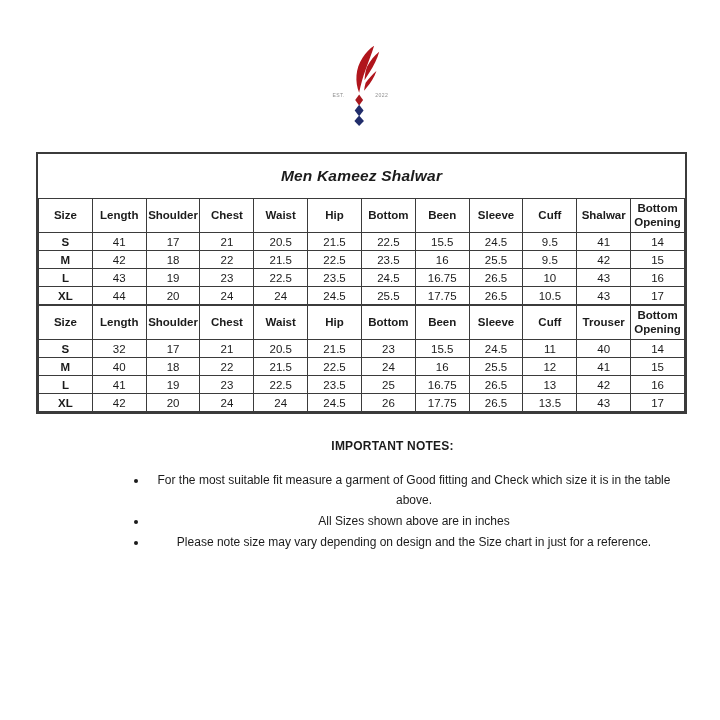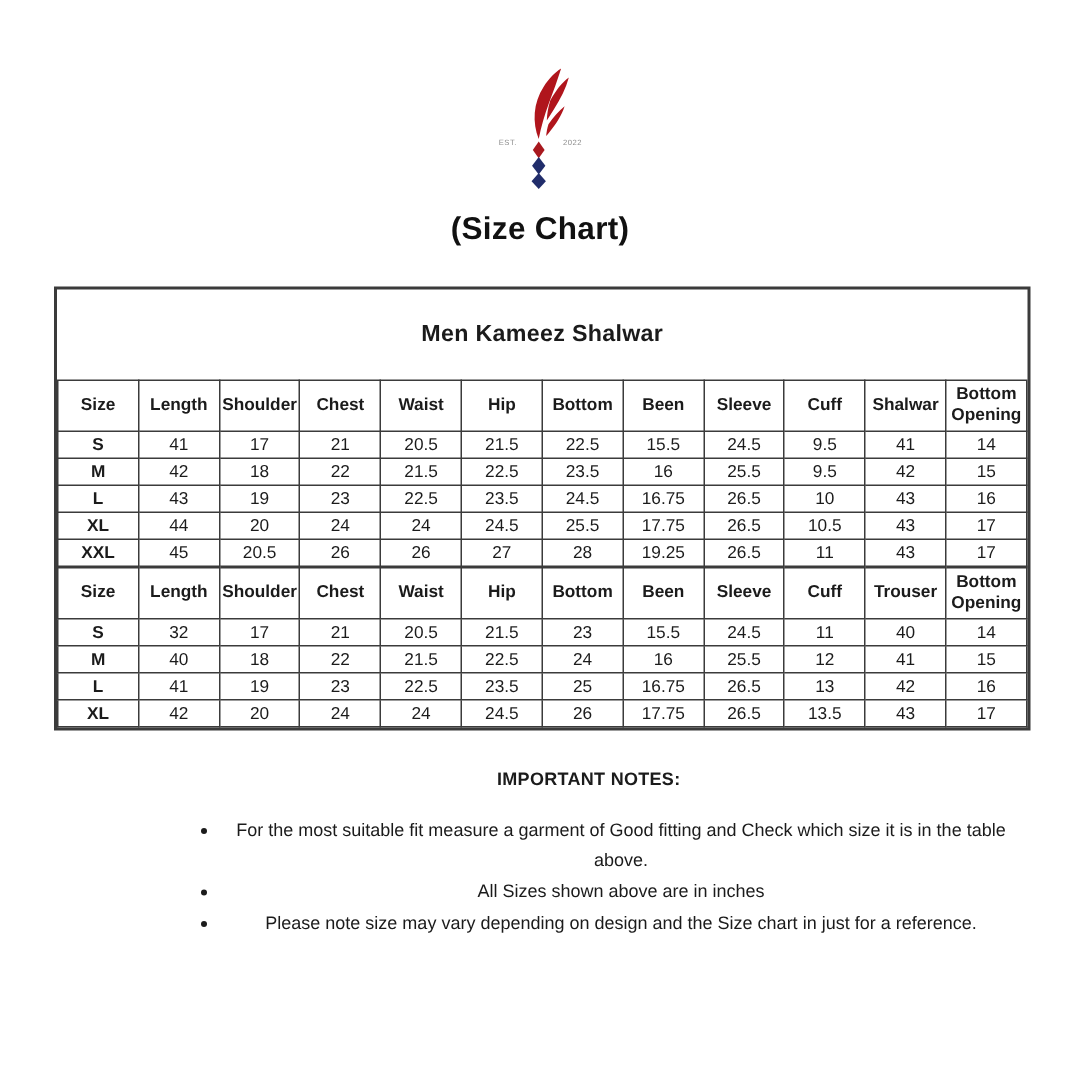--- a/index.html
+++ b/index.html
@@ -53,24 +53,25 @@
     border: 1px solid var(--border-dark, #3b3b3b);
     text-align: center;
     vertical-align: middle;
     padding: 0 1px;
     overflow: hidden;
   }
   .table-title {
     border-left: none !important;
     border-right: none !important;
     border-top: none !important;
-    height: 60px;
+    height: 44px;
     font-size: 15.5px;
     font-weight: bold;
     letter-spacing: 0.2px;
+    font-style: italic;
   }
   .header-row th {
     height: 33px;
     font-size: 11.5px;
     font-weight: bold;
     line-height: 1.15;
   }
   .size-table td {
     height: 17px;
     font-size: 11.5px;
@@ -106,21 +107,20 @@
       <path class="flame" d="M58.6,45.5 C62.5,40 66.8,35.2 71.2,31.5 C68.9,38.6 64.6,45.5 59.6,51.3 C58.8,52.3 57.7,53.6 56.8,54.7 C57.1,51.7 57.6,48.6 58.6,45.5 Z"></path>
     </g>
     <text class="est-text" x="34" y="62" text-anchor="end">EST.</text>
     <text class="est-text" x="70" y="62" text-anchor="start">2022</text>
     <g>
       <polygon class="gem-red" points="51,59 55.6,65.5 51,72 46.4,65.5"></polygon>
       <polygon class="gem-navy" points="51,71 56.2,77.8 51,84.6 45.8,77.8"></polygon>
       <polygon class="gem-navy" points="51,83.6 56.6,90 51,96 45.4,90"></polygon>
     </g>
   </svg>
-  <div class="page-title">(Size Chart)</div>
 </div>
 
 <div class="table-box">
 
   <table class="size-table">
     <thead>
       <tr>
         <th class="table-title" colspan="12">Men Kameez Shalwar</th>
       </tr>
       <tr class="header-row">
@@ -188,34 +188,20 @@
           <td>24</td>
           <td>24</td>
           <td>24.5</td>
           <td>25.5</td>
           <td>17.75</td>
           <td>26.5</td>
           <td>10.5</td>
           <td>43</td>
           <td>17</td>
         </tr>
-        <tr>
-          <td class="size-col">XXL</td>
-          <td>45</td>
-          <td>20.5</td>
-          <td>26</td>
-          <td>26</td>
-          <td>27</td>
-          <td>28</td>
-          <td>19.25</td>
-          <td>26.5</td>
-          <td>11</td>
-          <td>43</td>
-          <td>17</td>
-        </tr>
       </tbody>
   </table>
 
   <table class="size-table">
     <thead>
       <tr class="header-row">
           <th>Size</th>
           <th>Length</th>
           <th>Shoulder</th>
           <th>Chest</th>

